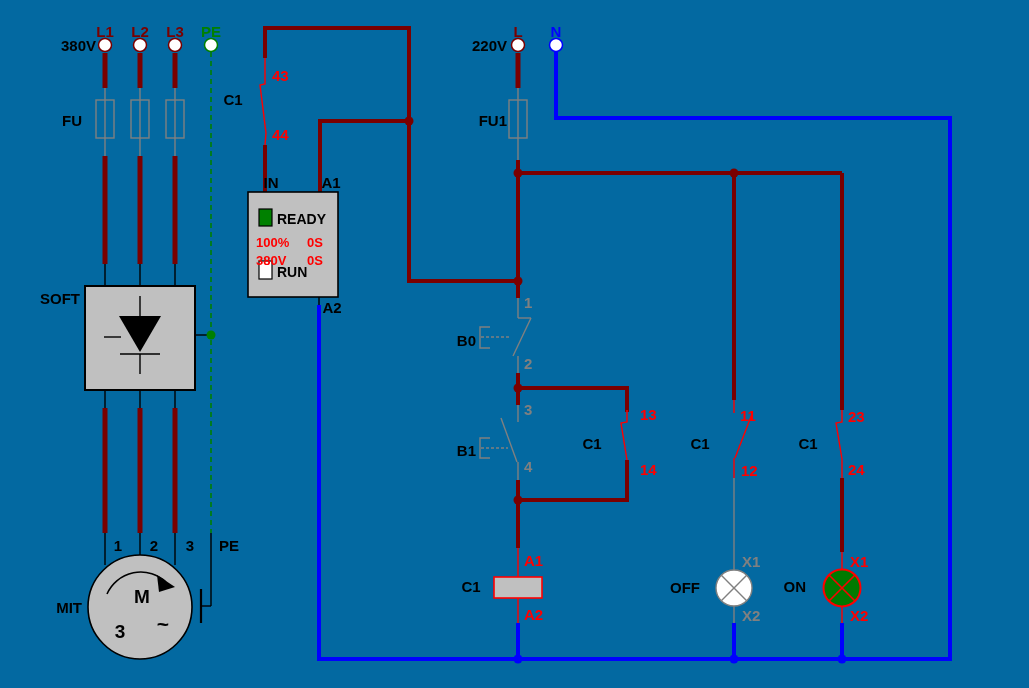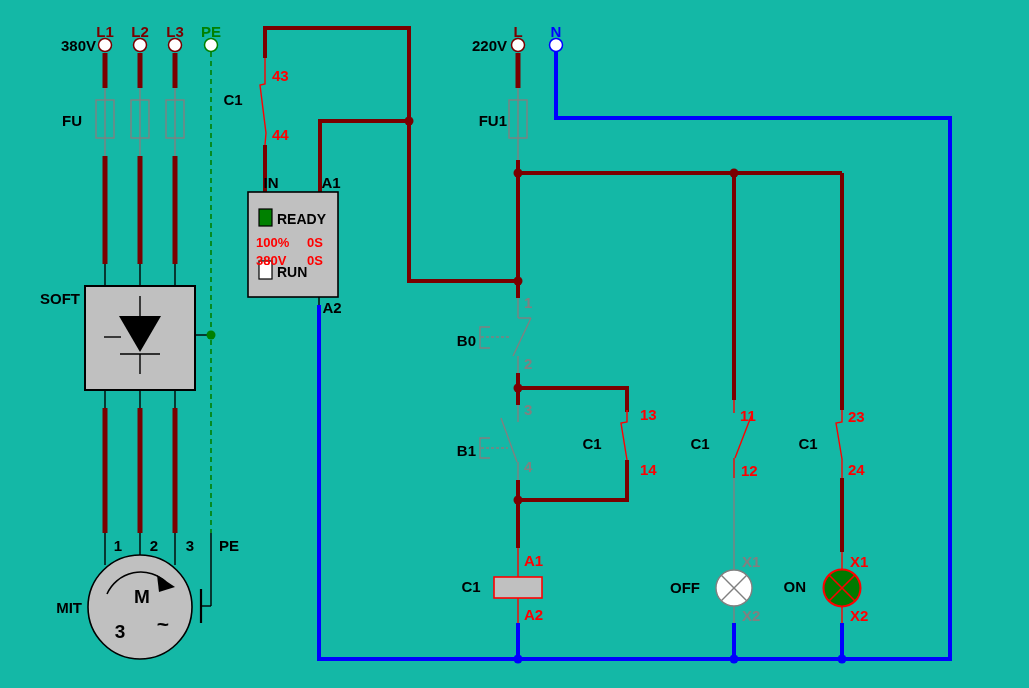--- a/index.html
+++ b/index.html
@@ -1,16 +1,16 @@
 <!DOCTYPE html>
 <html><head>
 <meta charset="utf-8">
 <style>
   html,body{margin:0;padding:0;background:#ffffff;}
-  .stage{width:1029px;height:688px;position:relative;background:#14b8a6;overflow:hidden;}
+  .stage{width:1029px;height:688px;position:relative;background:#0369a1;overflow:hidden;}
   svg{display:block;}
   text{font-family:"Liberation Sans",sans-serif;font-weight:bold;}
   .t{font-size:15px;}
   .t13{font-size:13px;}
   .t14{font-size:14px;}
   .t19{font-size:19px;}
   .t21{font-size:21px;}
   .c-blk{fill:#000000;}
   .c-red{fill:#ff0000;}
   .c-dr{fill:#7a0000;}

